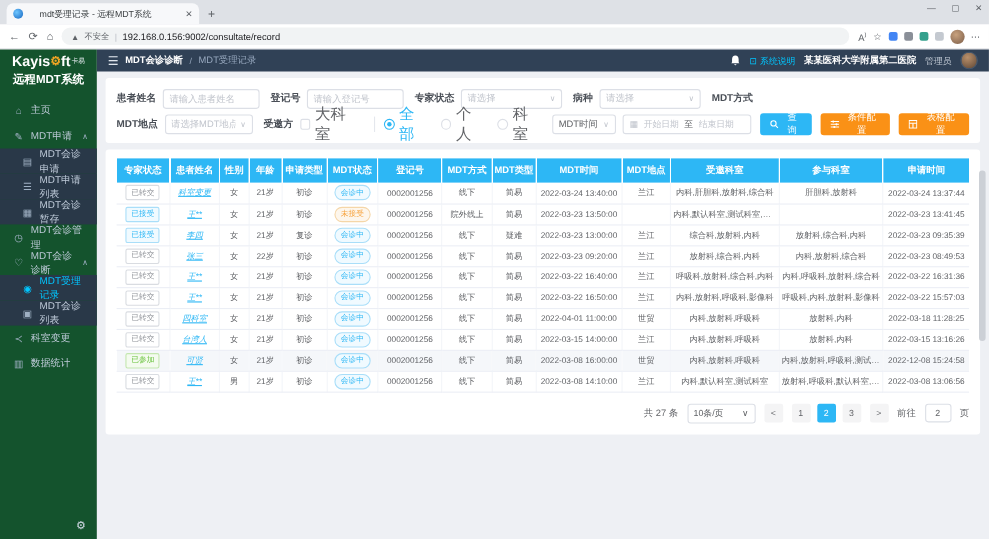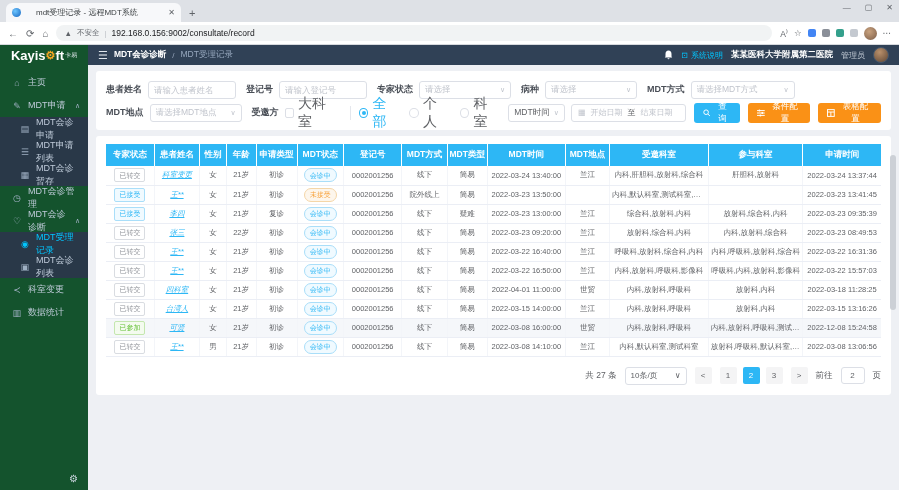--- a/index.html
+++ b/index.html
@@ -151,20 +151,21 @@
 
 <div class="app">
 
   <aside class="sidebar">
     <div class="logo">
       <span class="logo-word">Kayis</span>
         <span class="logo-gear">⚙</span>
         <span class="logo-word">ft</span>
         <span class="logo-sub">卡易</span>
     </div>
+    <div class="sysname">远程MDT系统</div>
     <div class="menu">
       <div class="mitem">
         <span class="mi">⌂</span>
         <span>主页</span>
       </div>
       <div class="mitem">
         <span class="mi">✎</span>
         <span>MDT申请</span>
         <span class="chev">∧</span>
       </div>
@@ -252,30 +253,26 @@
           </div>
           <div class="fg">
             <span class="flabel">病种</span>
             <div class="sel" style="width:92px">
               <span class="ph">请选择</span>
               <span class="caret">∨</span>
             </div>
           </div>
           <div class="fg" style="margin-right:0">
             <span class="flabel">MDT方式</span>
-            <div class="sel" style="width:104px">
-              <span class="ph">请选择MDT方式</span>
-              <span class="caret">∨</span>
-            </div>
           </div>
         </div>
         <div class="frow">
           <div class="fg">
             <span class="flabel">MDT地点</span>
-            <div class="sel" style="width:92px">
+            <div class="sel" style="width:80px">
               <span class="ph">请选择MDT地点</span>
               <span class="caret">∨</span>
             </div>
           </div>
           <div class="fg" style="margin-right:4px">
             <span class="flabel">受邀方</span>
             <span class="cb"></span>
             <span class="cb-label">大科室</span>
           </div>
           <span class="divider"></span>

